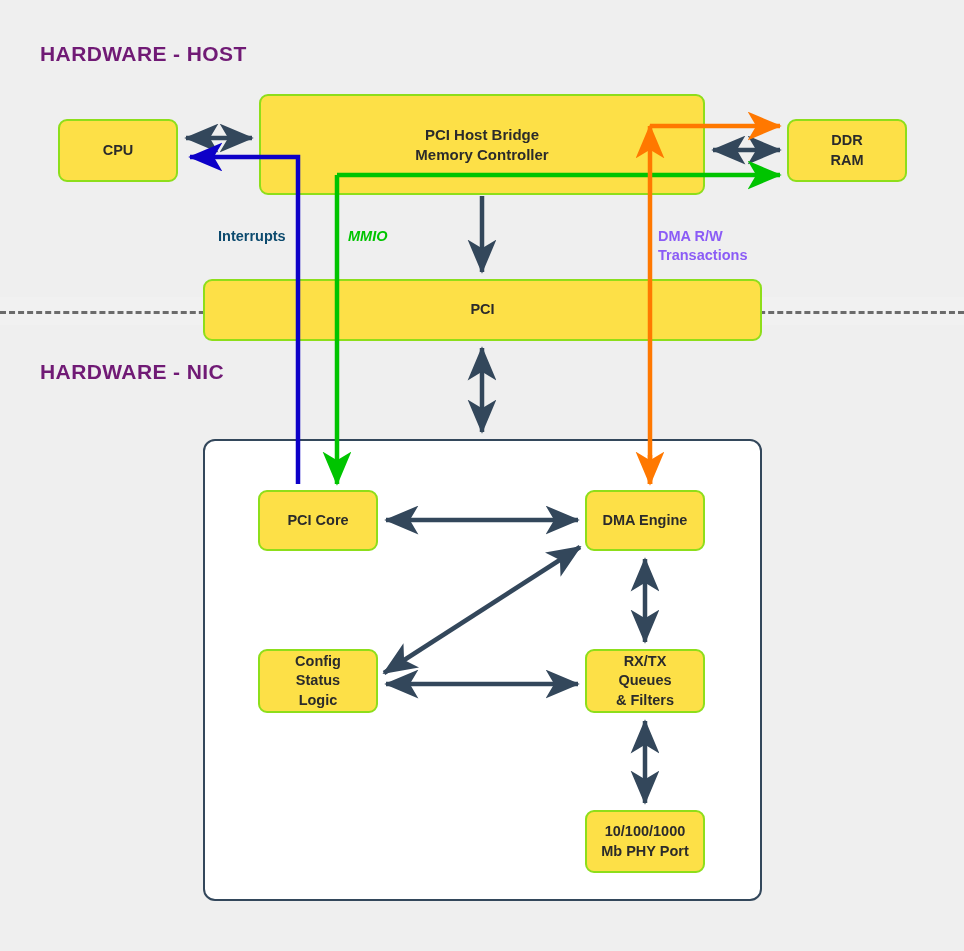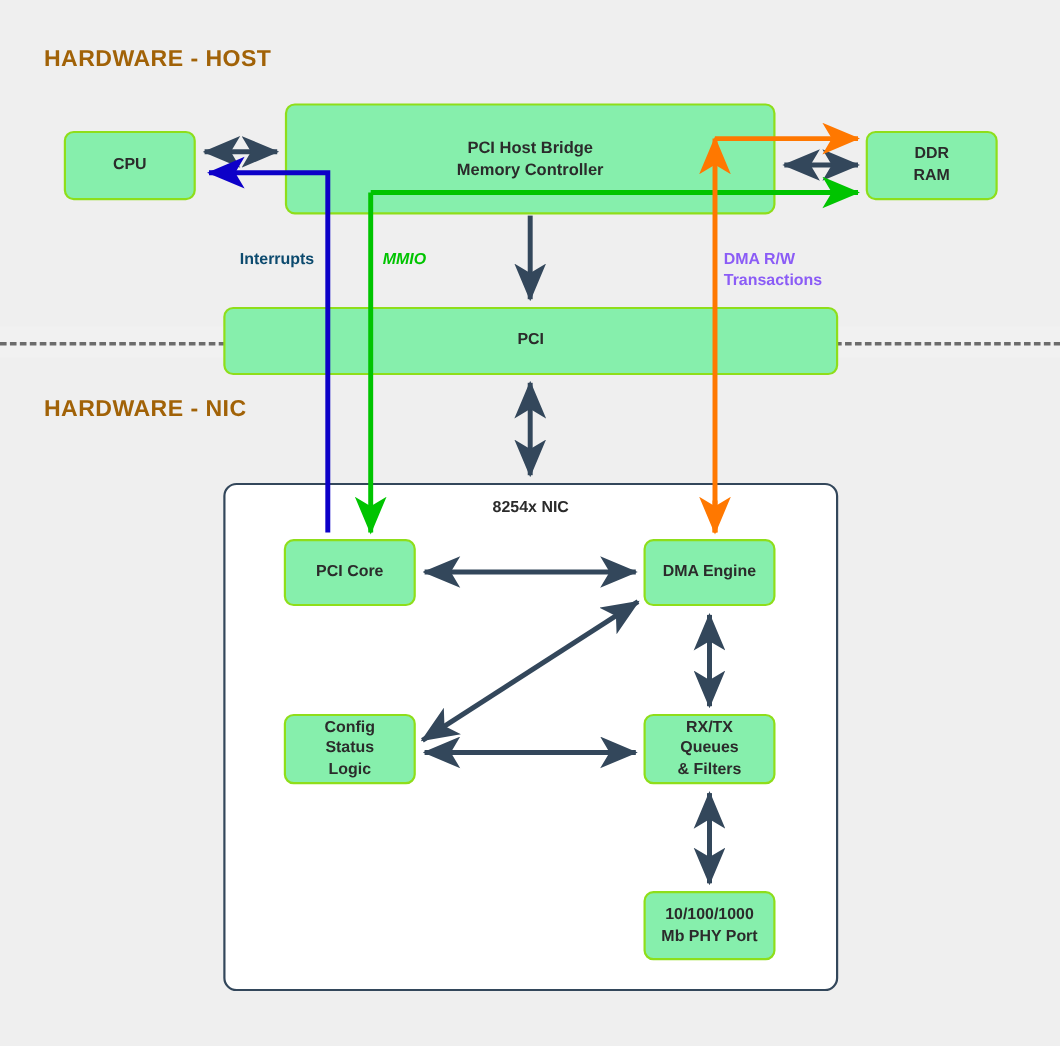--- a/index.html
+++ b/index.html
@@ -21,34 +21,34 @@
     position: absolute;
     left: 0;
     width: 964px;
     background: #efefef;
   }
   .section-title {
     position: absolute;
     font-size: 21px;
     font-weight: bold;
     letter-spacing: 0.4px;
-    color: #a16207;
+    color: #701a75;
     white-space: nowrap;
   }
   .divider {
     position: absolute;
     left: 0;
     width: 964px;
     height: 0;
     border-top: 3px dashed #6b6b6b;
   }
   .node {
     position: absolute;
     box-sizing: border-box;
-    background: #86efac;
+    background: #fde047;
     border: 2.5px solid #8ede1a;
     border-radius: 9px;
     display: flex;
     align-items: center;
     justify-content: center;
     text-align: center;
     font-size: 14.5px;
     font-weight: bold;
     color: #2b2b2b;
     line-height: 1.32;
@@ -102,21 +102,20 @@
 
   <div class="band" style="top:0; height:297px;"></div>
   <div class="band" style="top:325px; height:626px;"></div>
 
   <div class="section-title" style="left:40px; top:42px;">HARDWARE - HOST</div>
   <div class="section-title" style="left:40px; top:360px;text-align:right;">HARDWARE - NIC</div>
 
   <div class="divider" style="top:311px;"></div>
 
   <div class="nic-frame" style="left:203px; top:439px; width:559px; height:462px;"></div>
-  <div class="nic-frame-label" style="left:203px; top:453px; width:559px;">8254x NIC</div>
 
   <svg class="edges edges-under" viewBox="0 0 964 951">
     <defs>
       <marker id="arrow-dark" markerWidth="9" markerHeight="9" refX="7.2" refY="3.2" orient="auto" markerUnits="strokeWidth">
         <path d="M0,0 L7.6,3.2 L0,6.4 L1.9,3.2 Z" fill="#33475b"></path>
       </marker>
       <marker id="arrow-dark-start" markerWidth="9" markerHeight="9" refX="0.4" refY="3.2" orient="auto" markerUnits="strokeWidth">
         <path d="M7.6,0 L0,3.2 L7.6,6.4 L5.7,3.2 Z" fill="#33475b"></path>
       </marker>
       <marker id="arrow-blue" markerWidth="9" markerHeight="9" refX="7.2" refY="3.2" orient="auto" markerUnits="strokeWidth">

